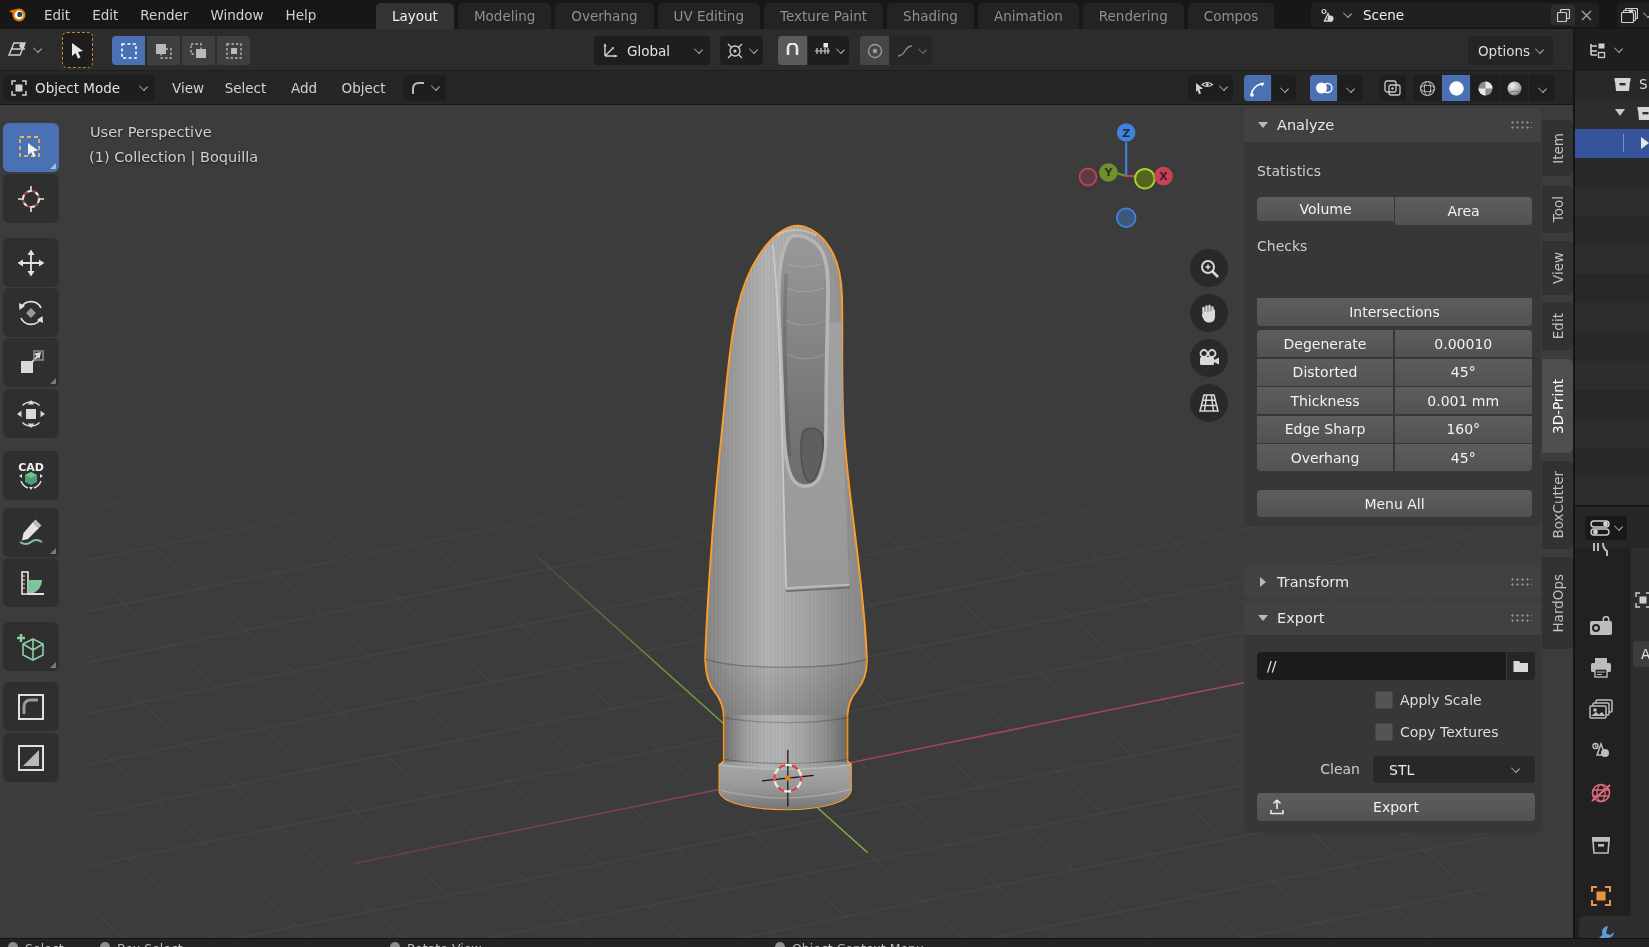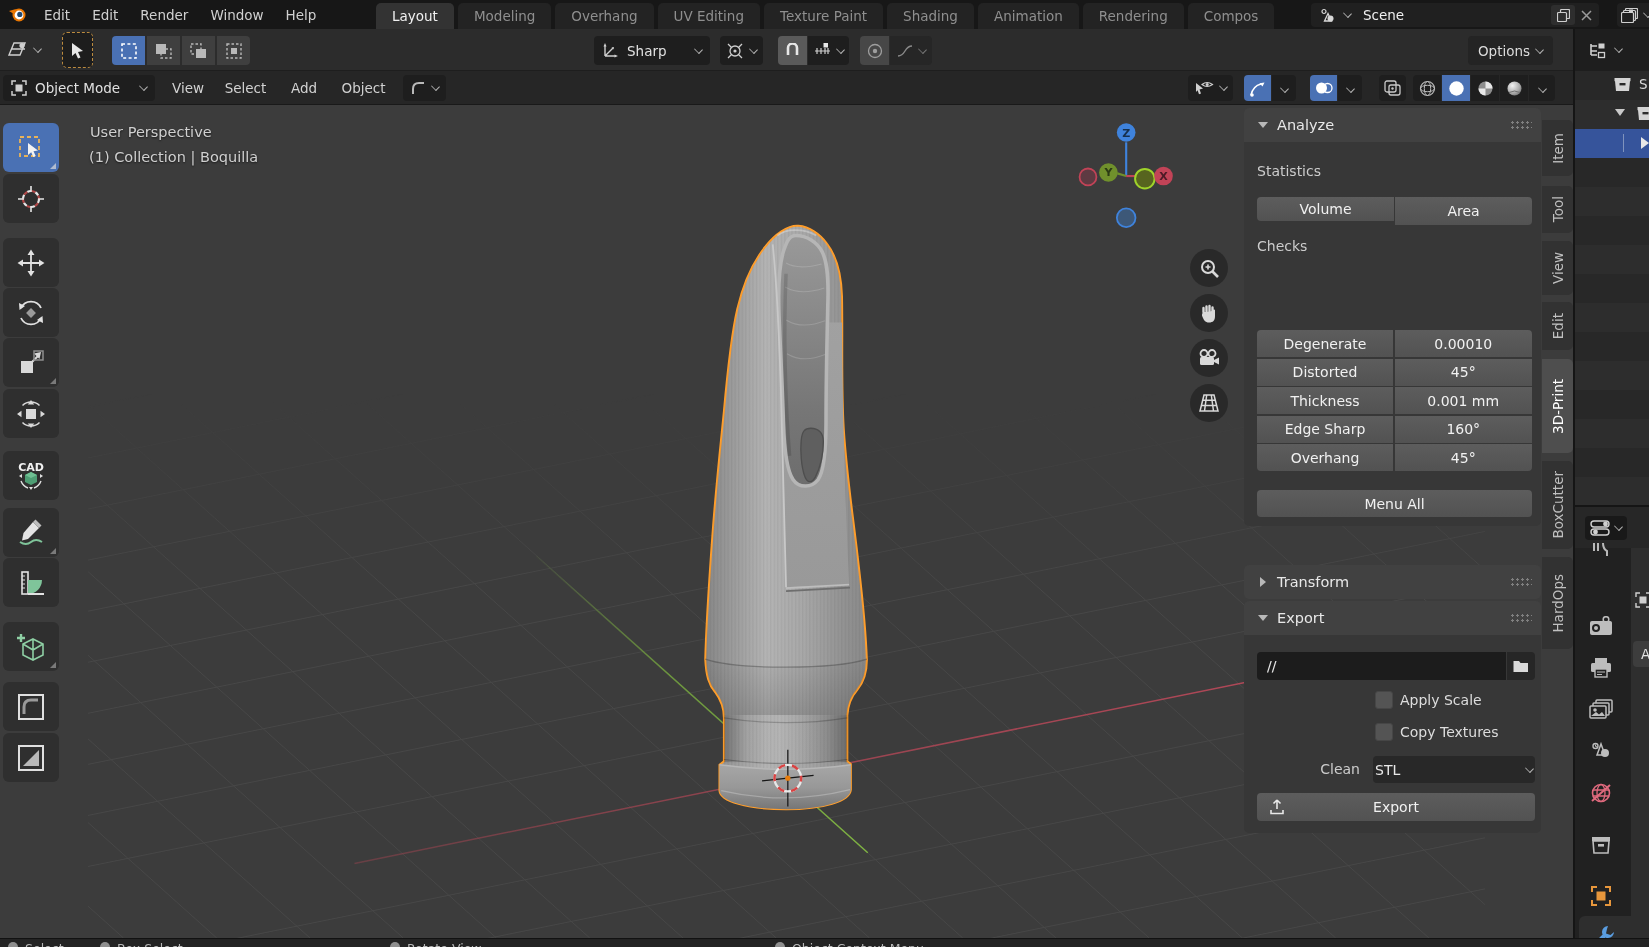--- a/index.html
+++ b/index.html
@@ -154,21 +154,21 @@
           <rect x="1" y="1" width="14" height="14" fill="none" stroke="#b9b9b9" stroke-width="1.4" stroke-dasharray="2.5 2"></rect>
           <rect x="5" y="5" width="6" height="6" fill="#b9b9b9"></rect>
         </svg>
     </span>
   </div>
   <div class="abs flex field" style="left:594px;top:7px;width:116px;height:29px;padding:0 8px">
     <svg width="17" height="17" viewBox="0 0 17 17" style="flex:none">
         <path d="M3,14 L3,3 M3,14 L14,14 M3,14 L11,6" fill="none" stroke="#cfcfcf" stroke-width="1.4"></path>
         <path d="M3,1 L1.5,4.5 L4.5,4.5 Z M16,14 L12.5,12.5 L12.5,15.5 Z M12,5 L9.5,5.5 L11.5,7.5 Z" fill="#cfcfcf"></path>
       </svg>
-    <span style="margin-left:8px;font-size:13.5px;flex:1">Sharp</span>
+    <span style="margin-left:8px;font-size:13.5px;flex:1">Global</span>
     <span class="chv"></span>
   </div>
   <div class="abs flex field" style="left:720px;top:7px;width:43px;height:29px;justify-content:center">
     <svg width="18" height="18" viewBox="0 0 18 18">
         <circle cx="9" cy="9" r="5" fill="none" stroke="#cfcfcf" stroke-width="1.3"></circle>
         <circle cx="9" cy="9" r="1.6" fill="#cfcfcf"></circle>
         <path d="M2,2 L5.5,5.5 M16,2 L12.5,5.5 M2,16 L5.5,12.5 M16,16 L12.5,12.5" stroke="#cfcfcf" stroke-width="1.3"></path>
       </svg>
     <span class="chv"></span>
   </div>
@@ -591,20 +591,21 @@
     <div class="phead" style="top:0;border-radius:5px 5px 0 0">
       <span class="tri-d"></span>
       <span>Analyze</span>
       <span class="dots"></span>
     </div>
     <div class="pbody" style="top:34px;height:384px"></div>
     <span class="plabel" style="top:55px">Statistics</span>
     <div class="pbtn" style="left:13px;top:89px;width:137px;height:24px;border-radius:4px 0 0 4px">Volume</div>
     <div class="pbtn" style="left:151px;top:89px;width:137px;height:28px;border-radius:0 4px 4px 0">Area</div>
     <span class="plabel" style="top:130px">Checks</span>
+    <div class="pbtn" style="left:13px;top:189.5px;width:275px;height:28px;border-radius:0 0 4px 4px">Intersections</div>
 
     <div class="pbtn" style="left:13px;top:222px;width:136px;height:27px;border-radius:4px 0 0 0">Degenerate</div>
     <div class="pbtn" style="left:150.5px;top:222px;width:137.5px;height:27px;border-radius:0 4px 0 0">0.00010</div>
     <div class="pbtn" style="left:13px;top:250.5px;width:136px;height:27px">Distorted</div>
     <div class="pbtn" style="left:150.5px;top:250.5px;width:137.5px;height:27px">45°</div>
     <div class="pbtn" style="left:13px;top:279px;width:136px;height:27px">Thickness</div>
     <div class="pbtn" style="left:150.5px;top:279px;width:137.5px;height:27px">0.001 mm</div>
     <div class="pbtn" style="left:13px;top:307.5px;width:136px;height:27px">Edge Sharp</div>
     <div class="pbtn" style="left:150.5px;top:307.5px;width:137.5px;height:27px">160°</div>
     <div class="pbtn" style="left:13px;top:336px;width:136px;height:27px;border-radius:0 0 0 4px">Overhang</div>
@@ -633,21 +634,21 @@
           <path d="M1,2 L1,13" stroke="#d9d9d9"></path>
         </svg>
     </div>
 
     <span class="checkbox" style="left:131px;top:583px"></span>
     <span class="cblabel" style="left:156px;top:584px">Apply Scale</span>
     <span class="checkbox" style="left:131px;top:615px"></span>
     <span class="cblabel" style="left:156px;top:616px">Copy Textures</span>
 
     <span class="plabel" style="left:0;top:653px;width:116px;text-align:right">Clean</span>
-    <div class="abs flex" style="left:129px;top:648px;width:162px;height:27px;background:#282828;border-radius:4px;padding:0 2px">
+    <div class="abs flex" style="left:129px;top:648px;width:162px;height:27px;background:#282828;border-radius:4px;padding:0 16px">
       <span style="font-size:14px;color:#e8e8e8;flex:1">STL</span>
       <span class="chv"></span>
     </div>
 
     <div class="pbtn" style="left:13px;top:685px;width:278px;height:28px;border-radius:4px">
       <svg width="16" height="16" viewBox="0 0 16 16" style="position:absolute;left:12px">
           <path d="M8,1 L8,10 M8,1 L4.5,4.5 M8,1 L11.5,4.5" stroke="#e8e8e8" stroke-width="1.6" fill="none"></path>
           <path d="M2,11 L2,14.5 L14,14.5 L14,11" stroke="#e8e8e8" stroke-width="1.6" fill="none"></path>
         </svg>
       <span>Export</span>

